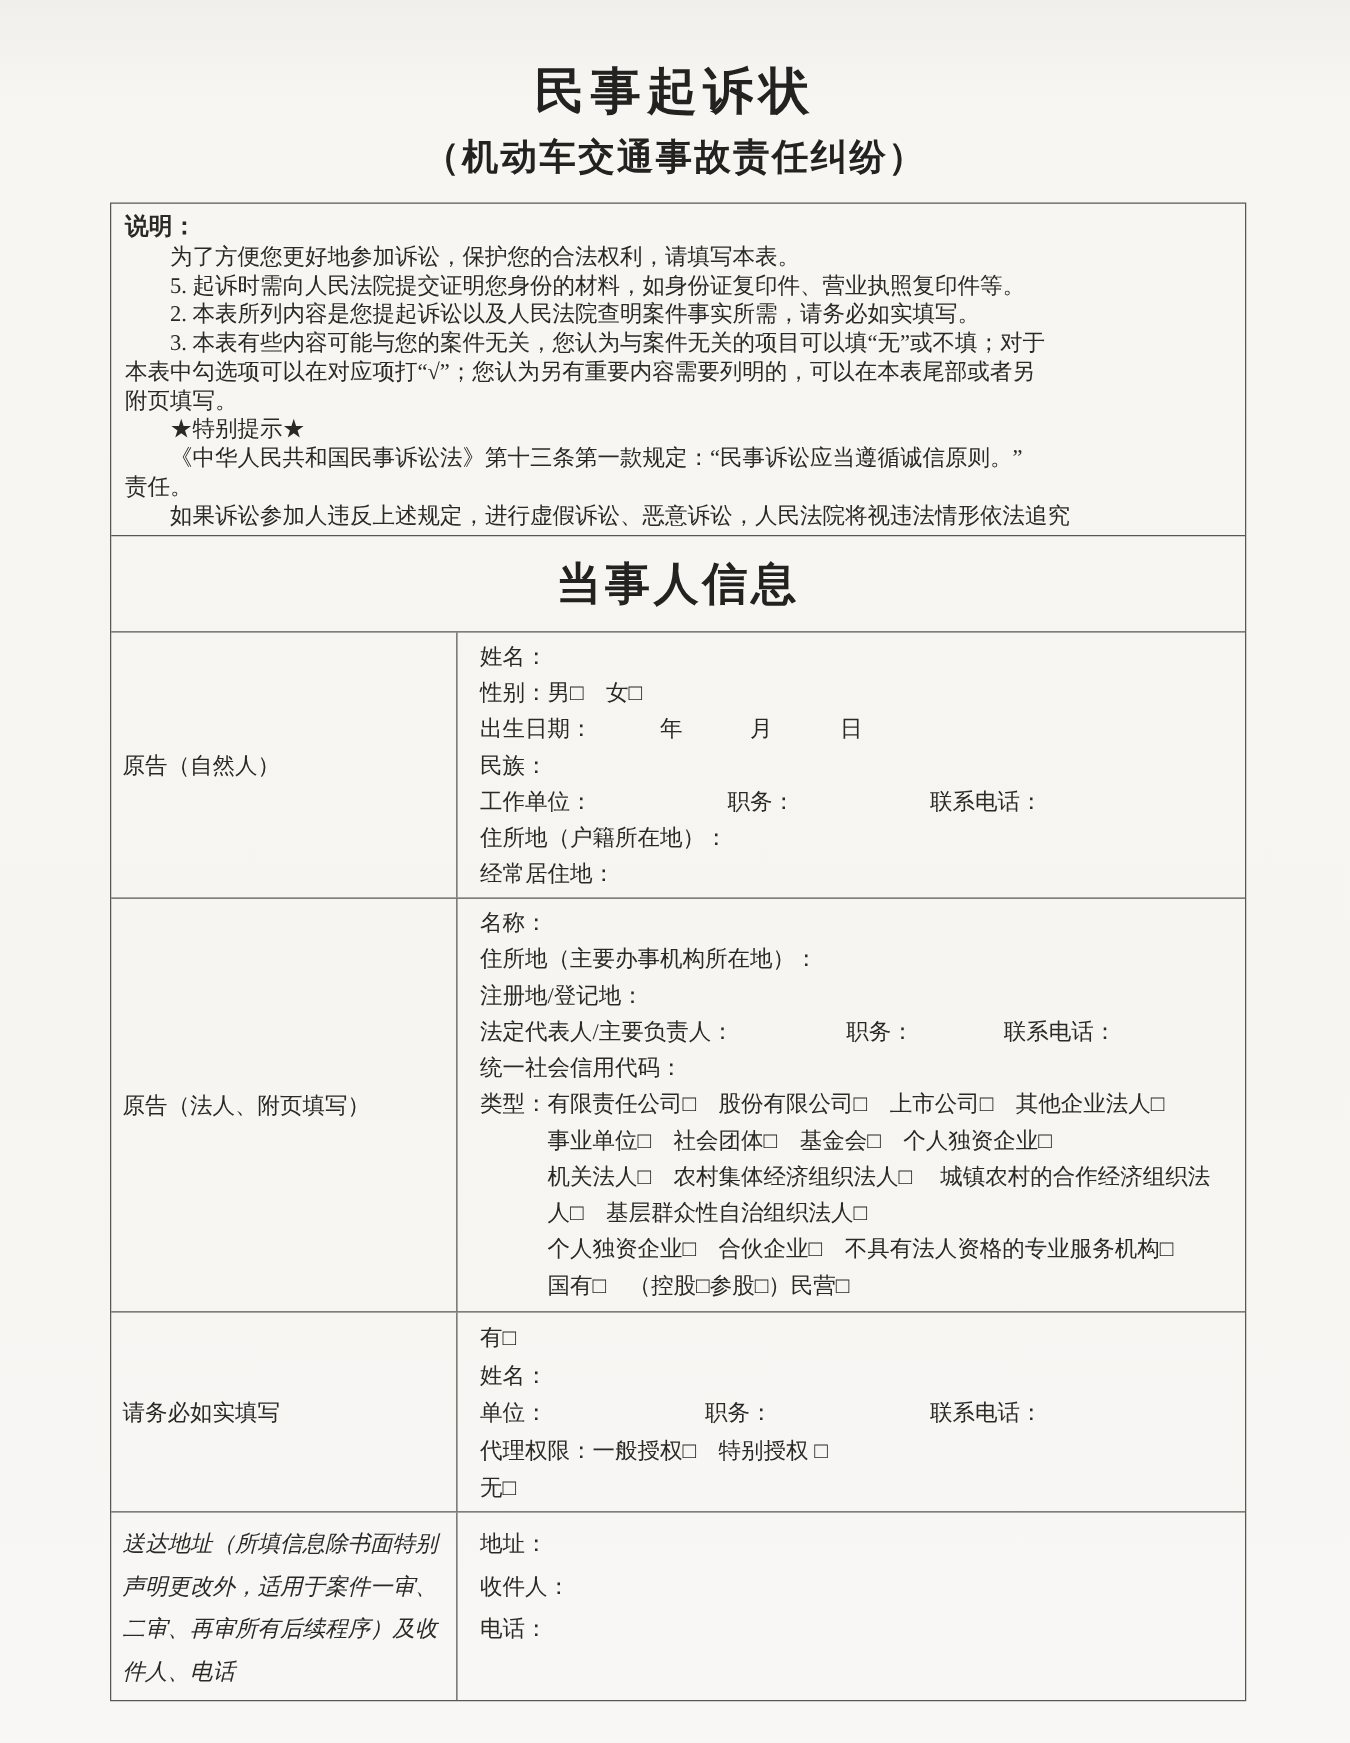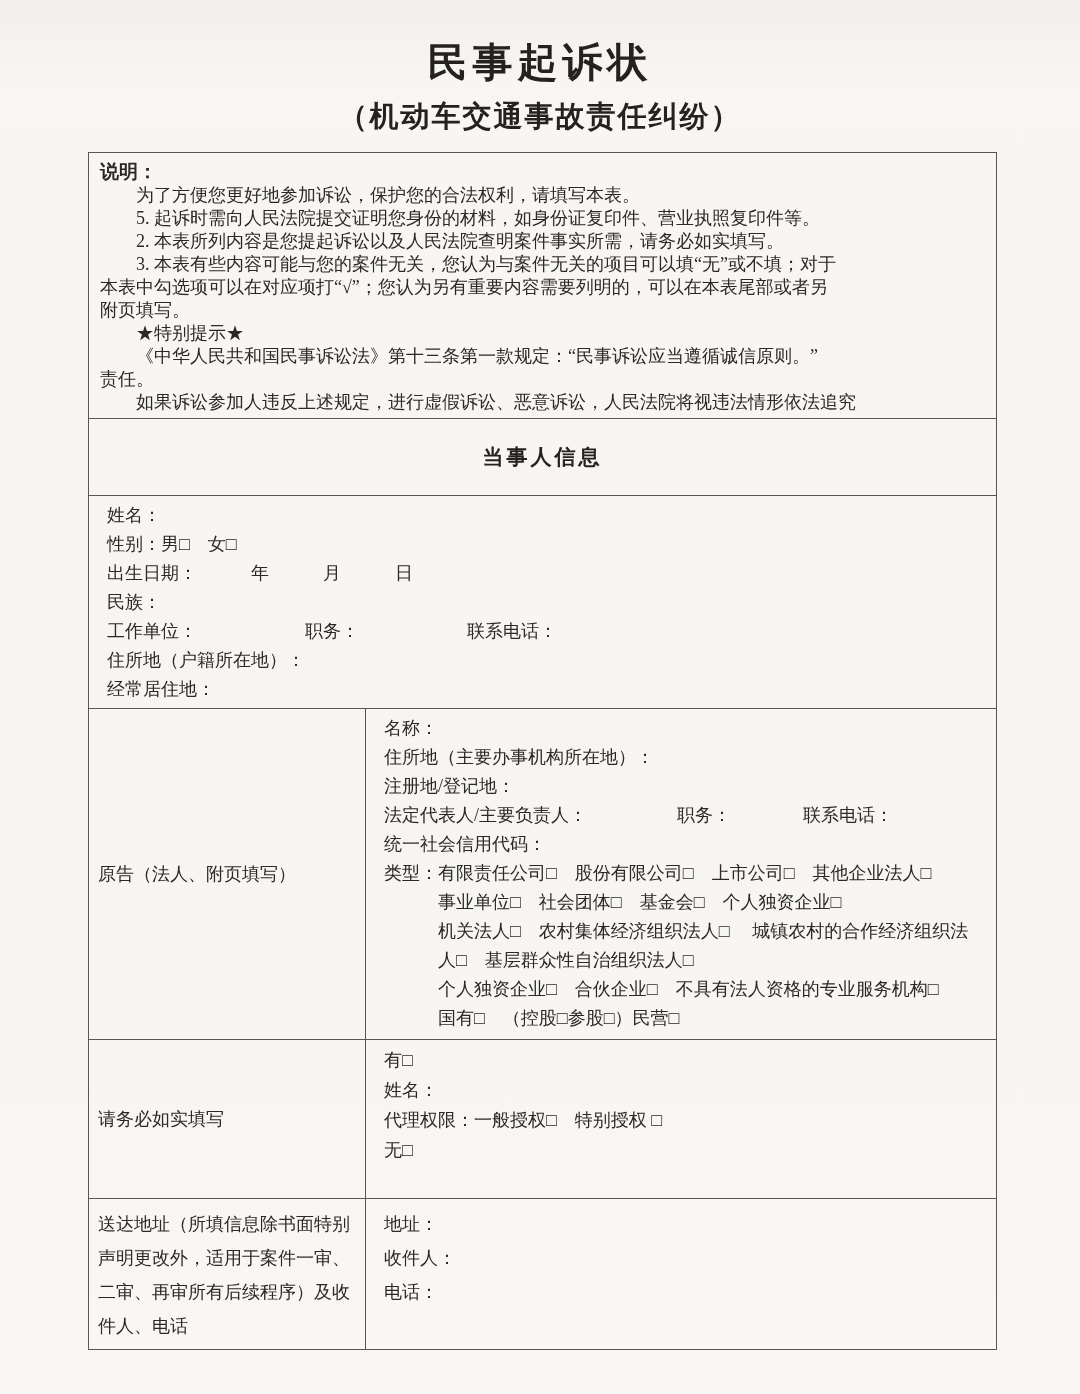--- a/index.html
+++ b/index.html
@@ -8,21 +8,21 @@
     background:#f5f4f1;
     font-family:"Liberation Serif","DejaVu Serif",serif;
     color:#2b2926;
     -webkit-font-smoothing:antialiased;
   }
   .page {
     position:relative; width:1080px; height:1394px;
     background:linear-gradient(180deg,#f1efec 0%,#f7f6f3 6%,#f6f5f2 60%,#f8f7f5 100%);
     overflow:hidden;
     box-sizing:border-box;
-    padding-top:40px;
+    padding-top:50px;
   }
   .title {
     margin:0; text-align:center;
     font-size:40px; font-weight:700; letter-spacing:5px;
     line-height:46px; color:#242220;
   }
   .subtitle {
     margin-top:12px; text-align:center;
     font-size:29px; font-weight:700; letter-spacing:2px;
     line-height:36px; color:#242220;
@@ -37,37 +37,37 @@
   .instructions {
     padding:6px 11px 4px 11px;
     font-size:18px; line-height:23px;
   }
   .ins-heading { font-weight:700; font-size:19px; line-height:25px; white-space:pre-wrap; }
   .ins-line { margin:0; white-space:pre-wrap; }
   .party-header {
     border-top:1px solid #5a5751;
     height:76px;
     display:flex; align-items:center; justify-content:center;
-    font-size:21px; font-weight:700; letter-spacing:3px;
+    font-size:36px; font-weight:700; letter-spacing:3px;
     color:#242220;
   }
   .frow {
     border-top:1px solid #5a5751;
     display:flex; align-items:stretch;
   }
   .fcell-label {
     width:277px; flex:0 0 277px;
     border-right:1px solid #5a5751;
     box-sizing:border-box;
     padding:6px 8px 6px 9px;
     display:flex; align-items:center;
     font-size:18px; line-height:30px;
     white-space:pre-wrap;
   }
-  .fcell-label.top { align-items:flex-start; line-height:34px; padding-top:8px; }
+  .fcell-label.top { align-items:flex-start; line-height:34px; padding-top:8px;font-style:italic; }
   .fcell-content {
     flex:1 1 auto;
     padding:5px 14px 4px 18px;
     box-sizing:border-box;
   }
   .line { white-space:pre-wrap; font-size:18px; }
   .row-natural   { min-height:212px; } .row-natural .line { line-height:29px; }
   .row-org       { min-height:330px; } .row-org .line { line-height:29px; }
   .row-agent     { min-height:158px; } .row-agent .line { line-height:30px; }
   .row-delivery  { min-height:142px; } .row-delivery .line { line-height:34px; }
@@ -93,20 +93,21 @@
       <p class="ins-line">附页填写。</p>
       <p class="ins-line">　　★特别提示★</p>
       <p class="ins-line">　　《中华人民共和国民事诉讼法》第十三条第一款规定：“民事诉讼应当遵循诚信原则。”</p>
       <p class="ins-line">责任。</p>
       <p class="ins-line">　　如果诉讼参加人违反上述规定，进行虚假诉讼、恶意诉讼，人民法院将视违法情形依法追究</p>
     </section>
 
     <div class="party-header">当事人信息</div>
 
     <div class="frow row-natural">
+      <div class="fcell-label">原告（自然人）</div>
       <div class="fcell-content">
         <div class="line">姓名：</div>
         <div class="line">性别：男□　女□</div>
         <div class="line">出生日期：　　　年　　　月　　　日</div>
         <div class="line">民族：</div>
         <div class="line">工作单位：　　　　　　职务：　　　　　　联系电话：</div>
         <div class="line">住所地（户籍所在地）：</div>
         <div class="line">经常居住地：</div>
       </div>
     </div>
@@ -126,20 +127,21 @@
         <div class="line">　　　个人独资企业□　合伙企业□　不具有法人资格的专业服务机构□</div>
         <div class="line">　　　国有□　（控股□参股□）民营□</div>
       </div>
     </div>
 
     <div class="frow row-agent">
       <div class="fcell-label">请务必如实填写</div>
       <div class="fcell-content">
         <div class="line">有□</div>
         <div class="line">姓名：</div>
+        <div class="line">单位：　　　　　　　职务：　　　　　　　联系电话：</div>
         <div class="line">代理权限：一般授权□　特别授权 □</div>
         <div class="line">无□</div>
       </div>
     </div>
 
     <div class="frow row-delivery">
       <div class="fcell-label top">送达地址（所填信息除书面特别声明更改外，适用于案件一审、二审、再审所有后续程序）及收件人、电话</div>
       <div class="fcell-content">
         <div class="line">地址：</div>
         <div class="line">收件人：</div>

